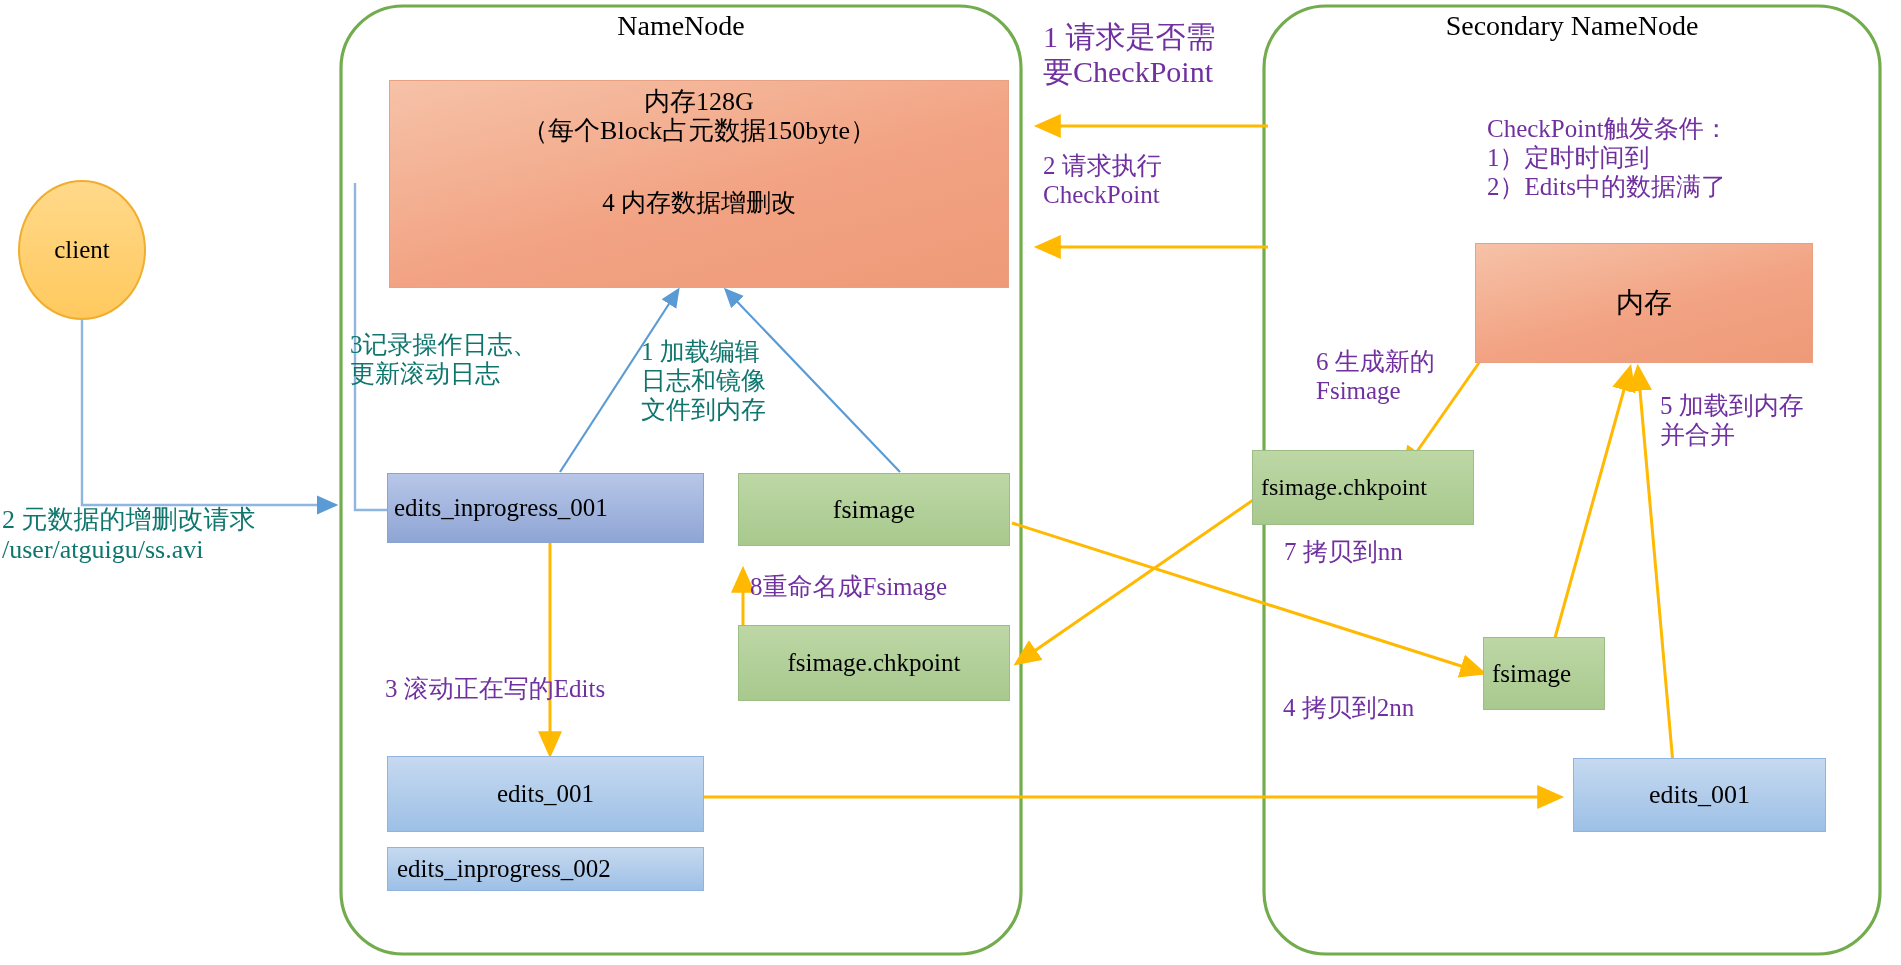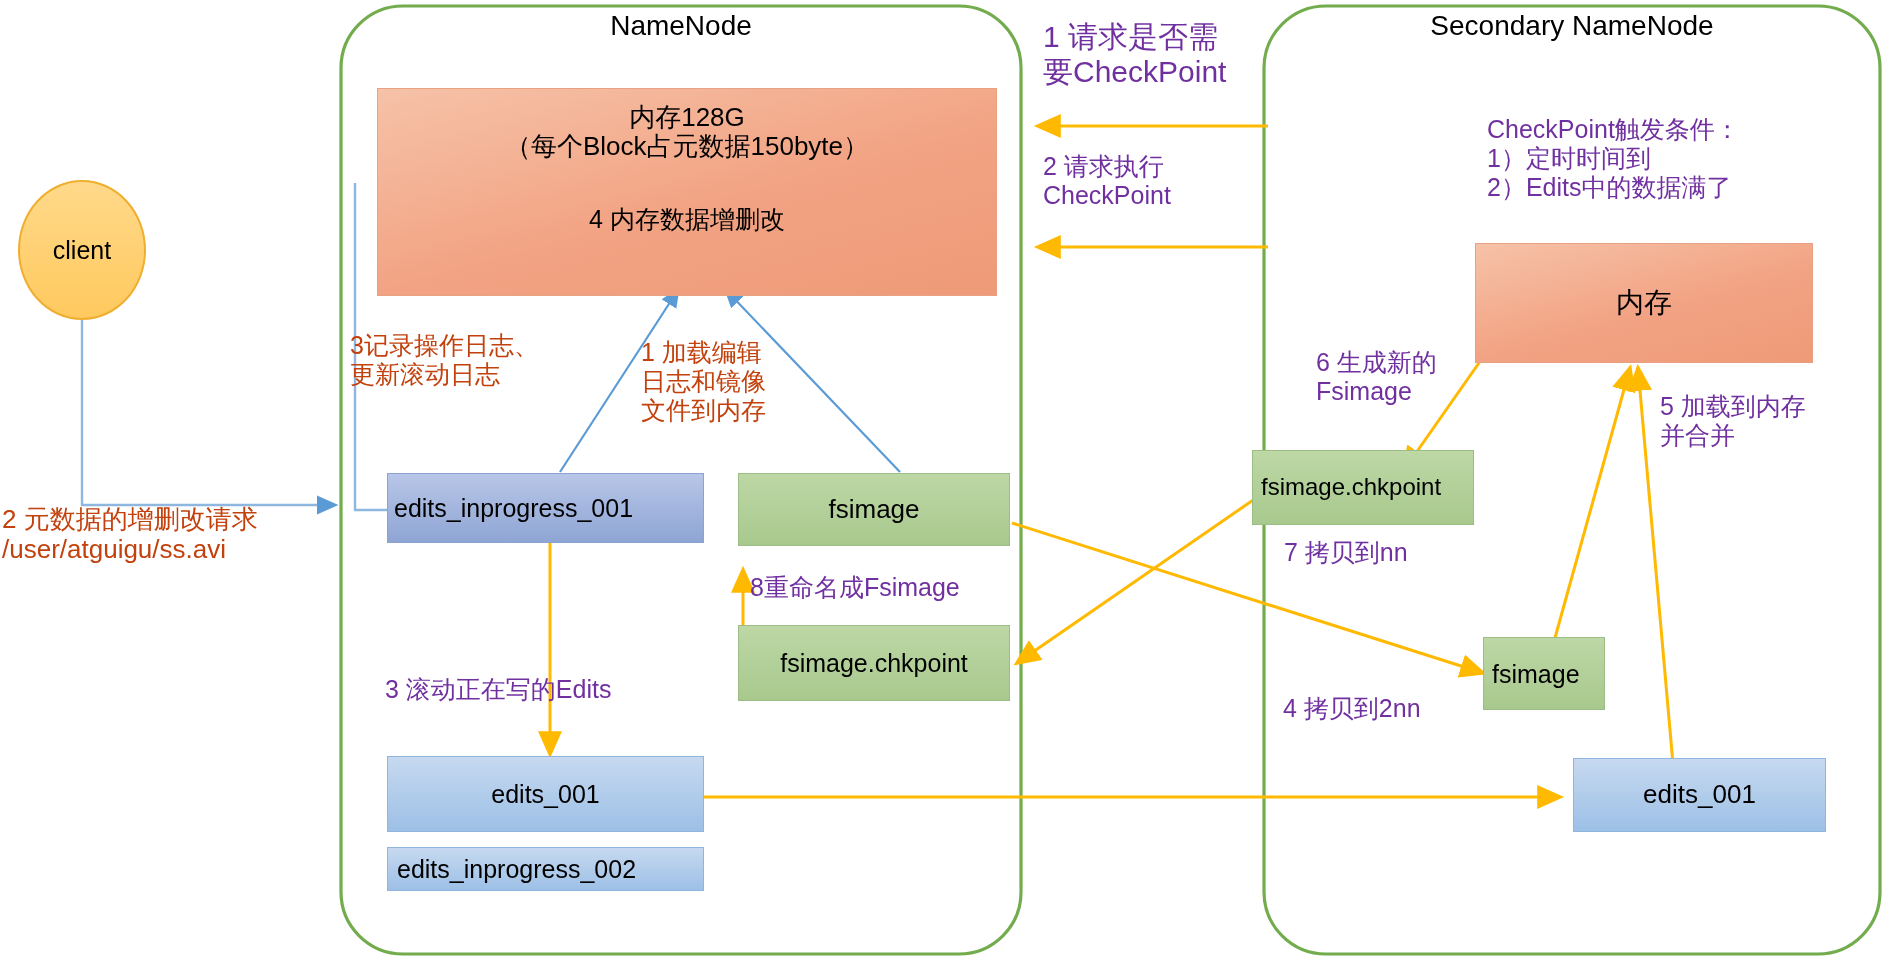--- a/index.html
+++ b/index.html
@@ -1,33 +1,33 @@
 <!DOCTYPE html>
 <html><head>
 <meta charset="utf-8">
 <style>
   html,body{margin:0;padding:0;background:#ffffff;}
   body{
     font-family:"Liberation Sans","DejaVu Sans",sans-serif;
     width:1901px;height:965px;overflow:hidden;position:relative;
   }
-  #stage{position:relative;width:1901px;height:965px;background:#fff;}
+  #stage{position:relative;width:1901px;height:965px;background:#fff;font-family:Liberation Serif, serif;}
   svg.layer{position:absolute;left:0;top:0;width:1901px;height:965px;overflow:visible;}
   .node{position:absolute;box-sizing:border-box;display:flex;align-items:center;justify-content:center;}
   .box{border:1px solid rgba(0,0,0,.18);}
   .box-orange{background:linear-gradient(165deg,#f6c2a8 0%,#f2a383 55%,#ee9a78 100%);border-color:#e8a183;}
   .box-blue{background:linear-gradient(180deg,#b8c7e8 0%,#8ea5d4 100%);border-color:#8aa3d0;}
   .box-blue-light{background:linear-gradient(180deg,#c6d9f0 0%,#9dc0e6 100%);border-color:#8fb4dd;}
   .box-green{background:linear-gradient(180deg,#bdd7a5 0%,#a8c98e 100%);border-color:#9dbd86;}
   .ellipse-client{
     background:linear-gradient(180deg,#ffd98a 0%,#ffc95e 100%);
     border:2px solid #f0ae2e;border-radius:50%;
   }
   .lbl{color:#000;line-height:1.12;white-space:pre-line;}
-  .txt{position:absolute;line-height:1.15;white-space:pre-line;color:#c2410c;}
+  .txt{position:absolute;line-height:1.15;white-space:pre-line;color:#0f766e;}
   .purple{color:#7030a0;}
   .container-title{position:absolute;color:#000;white-space:nowrap;}
   .n-ctr{justify-content:center;}
 </style>
 </head>
 <body>
 
 <div id="stage">
 
   <svg class="layer" viewBox="0 0 1901 965">
@@ -73,21 +73,21 @@
   </svg>
 
   <div class="container-title" style="left:341px;top:10px;width:680px;text-align:center;font-size:28px;">NameNode</div>
 
   <div class="container-title" style="left:1264px;top:10px;width:616px;text-align:center;font-size:28px;">Secondary NameNode</div>
 
   <div class="node ellipse-client" style="left:18px;top:180px;width:128px;height:140px;">
     <span class="lbl" style="font-size:25px;">client</span>
   </div>
 
-  <div class="node box box-orange" style="left:377px;top:80px;width:620px;height:208px;flex-direction:column;justify-content:flex-start;padding-top:14px;margin-top:8px;">
+  <div class="node box box-orange" style="left:389px;top:80px;width:620px;height:208px;flex-direction:column;justify-content:flex-start;padding-top:6px;">
     <span class="lbl" style="font-size:26px;text-align:center;">内存128G
 （每个Block占元数据150byte）</span>
     <span class="lbl" style="font-size:25px;text-align:center;margin-top:44px;">4 内存数据增删改</span>
   </div>
 
   <div class="node box box-blue n-ctr" style="left:387px;top:473px;width:317px;height:70px;">
     <span class="lbl" style="font-size:25px;text-align:left;width:100%;padding-left:6px;box-sizing:border-box;">edits_inprogress_001</span>
   </div>
 
   <div class="node box box-green n-ctr" style="left:738px;top:473px;width:272px;height:73px;">

